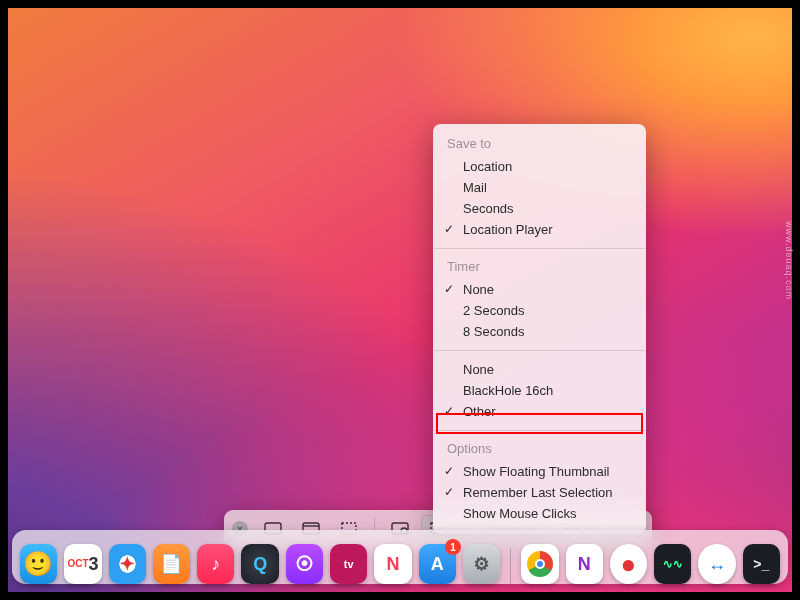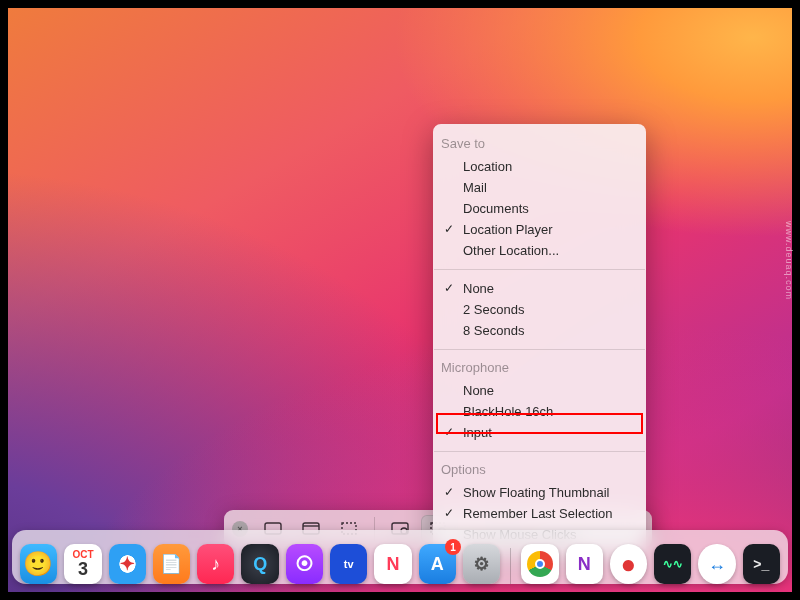--- a/index.html
+++ b/index.html
@@ -31,21 +31,21 @@
     .chev-down { margin-left:3px; border-left:4px solid transparent; border-right:4px solid transparent; border-top:5px solid #555; }
     svg.ico { width: 22px; height: 22px; }
     svg.ico * { stroke: #3b2e36; stroke-width: 1.4; fill: none; }
     .menu {
       position: absolute; left: 425px; top: 116px; width: 213px;
       background: rgba(248,240,243,0.92); backdrop-filter: blur(12px);
       border-radius: 8px; box-shadow: 0 8px 30px rgba(0,0,0,0.35);
       padding: 6px 0; font-size: 13px; color: #2b2b2b;
     }
     .menu-section { padding: 4px 0; }
-    .menu-header { padding: 2px 8px 5px; color: rgba(0,0,0,0.38); font-size: 13px; }
+    .menu-header { padding: 2px 14px 5px; color: rgba(0,0,0,0.38); font-size: 13px; }
     .menu-item { padding: 3px 18px 3px 30px; position: relative; }
     .menu-item .check { position: absolute; left: 11px; top: 3px; font-size: 12px; }
     .menu-sep { height:1px; background: rgba(0,0,0,0.12); margin: 4px 1px; }
     .highlight-box { position:absolute; border:2px solid #ff0000; }
     .dock {
       position: absolute; left: 0; right: 0; bottom: 8px; height: 54px;
       display: flex; align-items: flex-end; gap: 7px; padding: 0 12px;
     }
     .dock-bg { position:absolute; left:4px; right:4px; bottom:0; height:54px; background: rgba(244,240,242,0.72); border-radius: 14px; backdrop-filter: blur(10px); box-shadow: 0 2px 10px rgba(0,0,0,0.25); }
     .dock-item { width:40px; height:40px; border-radius:10px; position:relative; z-index:1; display:flex; align-items:center; justify-content:center; font-size:18px; font-weight:bold; color:#fff; box-shadow: 0 2px 4px rgba(0,0,0,0.25); }
@@ -105,73 +105,72 @@
   <div class="tb-textbtn">
     <span>Record</span>
   </div>
 </div>
 
 <div class="menu">
   <div class="menu-section">
     <div class="menu-header">Save to</div>
     <div class="menu-item"><span>Location</span></div>
     <div class="menu-item"><span>Mail</span></div>
-    <div class="menu-item"><span>Documents</span></div>
+    <div class="menu-item"><span>Seconds</span></div>
     <div class="menu-item"><span class="check">✓</span><span>Location Player</span></div>
-    <div class="menu-item"><span>Other Location...</span></div>
   </div>
   <div class="menu-sep"></div>
   <div class="menu-section">
+    <div class="menu-header">Timer</div>
     <div class="menu-item"><span class="check">✓</span><span>None</span></div>
     <div class="menu-item"><span>2 Seconds</span></div>
     <div class="menu-item"><span>8 Seconds</span></div>
   </div>
   <div class="menu-sep"></div>
   <div class="menu-section">
-    <div class="menu-header">Microphone</div>
     <div class="menu-item"><span>None</span></div>
     <div class="menu-item"><span>BlackHole 16ch</span></div>
-    <div class="menu-item" style="position:relative"><span class="check">✓</span><span>Input</span></div>
+    <div class="menu-item" style="position:relative"><span class="check">✓</span><span>Other</span></div>
   </div>
   <div class="menu-sep"></div>
   <div class="menu-section">
     <div class="menu-header">Options</div>
     <div class="menu-item"><span class="check">✓</span><span>Show Floating Thumbnail</span></div>
     <div class="menu-item"><span class="check">✓</span><span>Remember Last Selection</span></div>
     <div class="menu-item"><span>Show Mouse Clicks</span></div>
   </div>
 </div>
 
 <div class="highlight-box" style="left:428px; top:405px; width:207px; height:21px;"></div>
 
 <div class="dock">
   <div class="dock-bg"></div>
   <div class="dock-item" style="background:linear-gradient(#3fb9ff,#1a8fe3)">
         <span style="font-size:24px">🙂</span>
       </div>
-  <div class="dock-item" style="background:#fff;flex-direction:column">
+  <div class="dock-item" style="background:#fff;flex-direction:row">
     <div class="cal-day">OCT</div>
     <div class="cal-num">3</div>
   </div>
   <div class="dock-item" style="background:radial-gradient(#fff 30%,#2ea0f4 32%)">
         <span style="color:#e03535">✦</span>
       </div>
   <div class="dock-item" style="background:linear-gradient(#ff9a3c,#ff7a1c)">
         <span>📄</span>
       </div>
   <div class="dock-item" style="background:linear-gradient(#ff4f7a,#ff2752)">
         <span>♪</span>
       </div>
   <div class="dock-item" style="background:radial-gradient(#3b3f4a,#1a1d24)">
         <span style="color:#3dc2ff">Q</span>
       </div>
   <div class="dock-item" style="background:linear-gradient(#b84cff,#8a2cff)">
         <span>⦿</span>
       </div>
-  <div class="dock-item" style="background:#1d4ed8">
+  <div class="dock-item" style="background:#be185d">
         <span style="font-size:11px;color:#fff">tv</span>
       </div>
   <div class="dock-item" style="background:#fff">
         <span style="color:#ff3b58">N</span>
       </div>
   <div class="dock-item" style="background:linear-gradient(#3fa9ff,#1a7de0)">
         <span>A</span>
         <div class="badge">1</div>
       </div>
   <div class="dock-item" style="background:linear-gradient(#d6d8dc,#a9adb3)">

